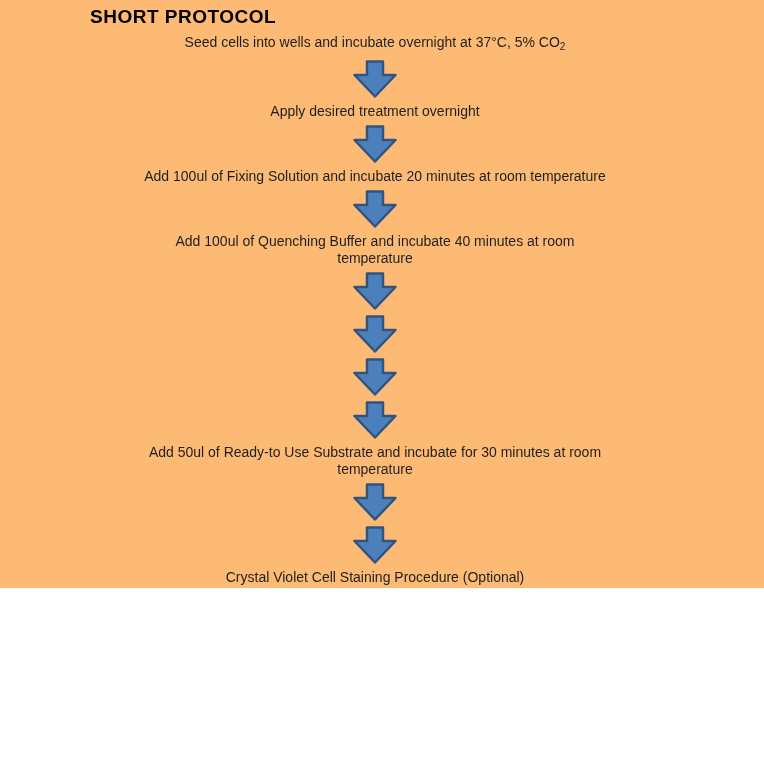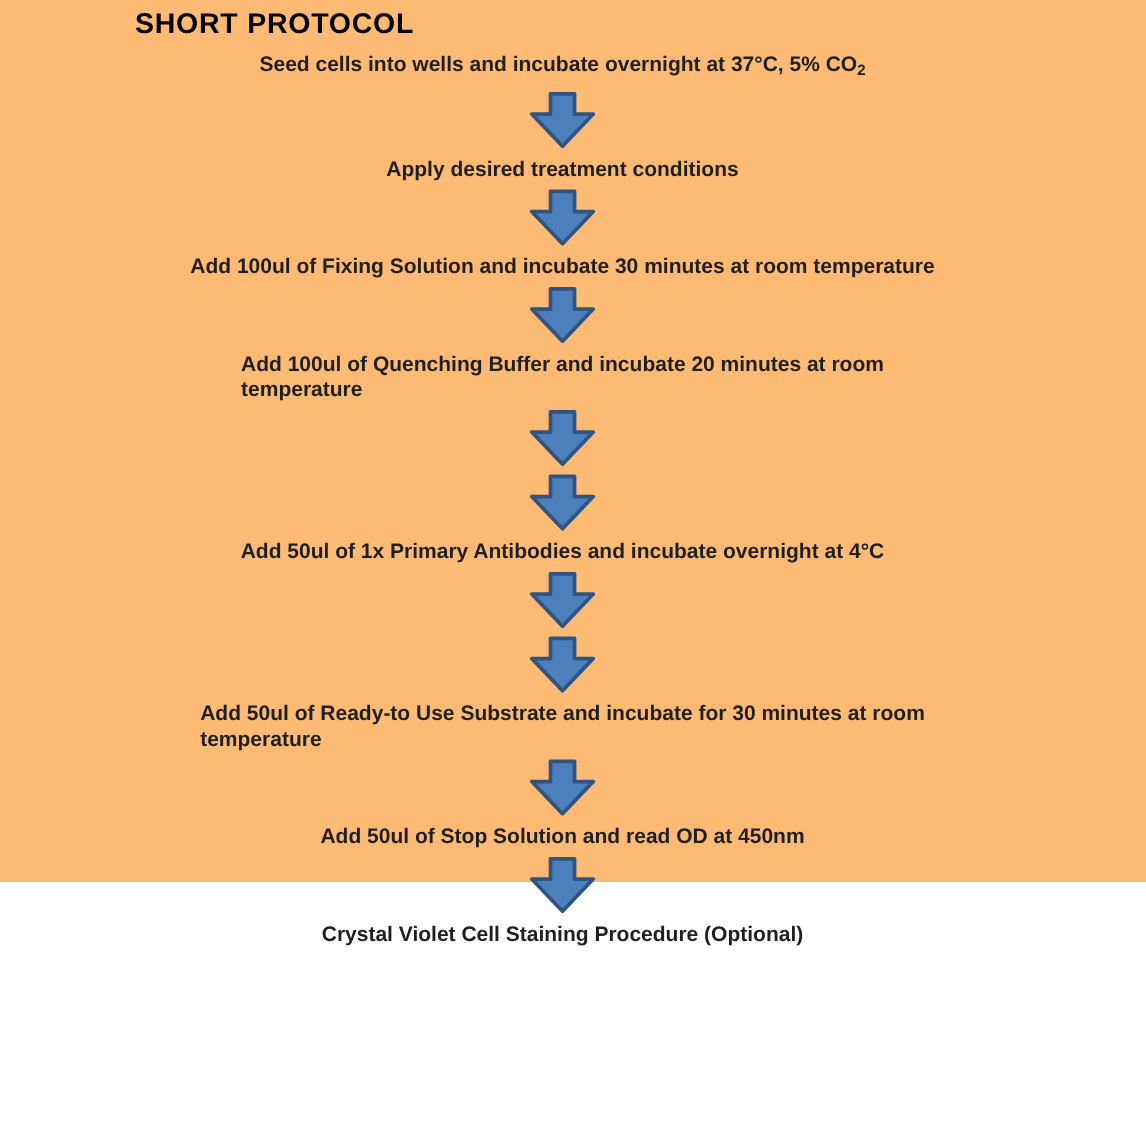--- a/index.html
+++ b/index.html
@@ -24,22 +24,23 @@
   .page-title {
     align-self: flex-start;
     margin-left: 90px;
     font-size: 19px;
     font-weight: bold;
     color: #000000;
     letter-spacing: 0.5px;
     line-height: 24px;
   }
   .step {
+    text-align: center;
     font-size: 14px;
-    font-weight: bold;
+    font-weight: normal;
     color: #1f1f1f;
     line-height: 17px;
   }
   .step .line { white-space: nowrap; }
   .step sub {
     font-size: 10px;
     vertical-align: -3px;
   }
   .arrow {
     display: block;
@@ -55,74 +56,68 @@
 
   <div class="step">
     <div class="line"><span>Seed cells into wells and incubate overnight at 37°C, 5% CO</span><sub>2</sub></div>
   </div>
 
   <svg class="arrow" width="46" height="38" viewBox="0 0 46 38">
     <polygon points="15,1.5 31,1.5 31,15 43.5,15 23,36.5 2.5,15 15,15" stroke-width="2.5" stroke-linejoin="round" stroke="#30547f" fill="#4b80bc"></polygon>
   </svg>
 
   <div class="step">
-    <div class="line">Apply desired treatment conditions</div>
+    <div class="line">Apply desired treatment overnight</div>
   </div>
 
   <svg class="arrow" width="46" height="38" viewBox="0 0 46 38">
     <polygon points="15,1.5 31,1.5 31,15 43.5,15 23,36.5 2.5,15 15,15" stroke-width="2.5" stroke-linejoin="round" stroke="#30547f" fill="#4b80bc"></polygon>
   </svg>
 
   <div class="step">
-    <div class="line">Add 100ul of Fixing Solution and incubate 30 minutes at room temperature</div>
+    <div class="line">Add 100ul of Fixing Solution and incubate 20 minutes at room temperature</div>
   </div>
 
   <svg class="arrow" width="46" height="38" viewBox="0 0 46 38">
     <polygon points="15,1.5 31,1.5 31,15 43.5,15 23,36.5 2.5,15 15,15" stroke-width="2.5" stroke-linejoin="round" stroke="#30547f" fill="#4b80bc"></polygon>
   </svg>
 
   <div class="step">
-    <div class="line">Add 100ul of Quenching Buffer and incubate 20 minutes at room</div>
+    <div class="line">Add 100ul of Quenching Buffer and incubate 40 minutes at room</div>
     <div class="line">temperature</div>
   </div>
 
   <svg class="arrow" width="46" height="38" viewBox="0 0 46 38">
     <polygon points="15,1.5 31,1.5 31,15 43.5,15 23,36.5 2.5,15 15,15" stroke-width="2.5" stroke-linejoin="round" stroke="#30547f" fill="#4b80bc"></polygon>
   </svg>
 
 
   <svg class="arrow" width="46" height="38" viewBox="0 0 46 38">
     <polygon points="15,1.5 31,1.5 31,15 43.5,15 23,36.5 2.5,15 15,15" stroke-width="2.5" stroke-linejoin="round" stroke="#30547f" fill="#4b80bc"></polygon>
   </svg>
 
-  <div class="step">
-    <div class="line">Add 50ul of 1x Primary Antibodies and incubate overnight at 4°C</div>
-  </div>
 
   <svg class="arrow" width="46" height="38" viewBox="0 0 46 38">
     <polygon points="15,1.5 31,1.5 31,15 43.5,15 23,36.5 2.5,15 15,15" stroke-width="2.5" stroke-linejoin="round" stroke="#30547f" fill="#4b80bc"></polygon>
   </svg>
 
 
   <svg class="arrow" width="46" height="38" viewBox="0 0 46 38">
     <polygon points="15,1.5 31,1.5 31,15 43.5,15 23,36.5 2.5,15 15,15" stroke-width="2.5" stroke-linejoin="round" stroke="#30547f" fill="#4b80bc"></polygon>
   </svg>
 
   <div class="step">
     <div class="line">Add 50ul of Ready-to Use Substrate and incubate for 30 minutes at room</div>
     <div class="line">temperature</div>
   </div>
 
   <svg class="arrow" width="46" height="38" viewBox="0 0 46 38">
     <polygon points="15,1.5 31,1.5 31,15 43.5,15 23,36.5 2.5,15 15,15" stroke-width="2.5" stroke-linejoin="round" stroke="#30547f" fill="#4b80bc"></polygon>
   </svg>
 
-  <div class="step">
-    <div class="line">Add 50ul of Stop Solution and read OD at 450nm</div>
-  </div>
 
   <svg class="arrow" width="46" height="38" viewBox="0 0 46 38">
     <polygon points="15,1.5 31,1.5 31,15 43.5,15 23,36.5 2.5,15 15,15" stroke-width="2.5" stroke-linejoin="round" stroke="#30547f" fill="#4b80bc"></polygon>
   </svg>
 
   <div class="step">
     <div class="line">Crystal Violet Cell Staining Procedure (Optional)</div>
   </div>
 
 </div>

